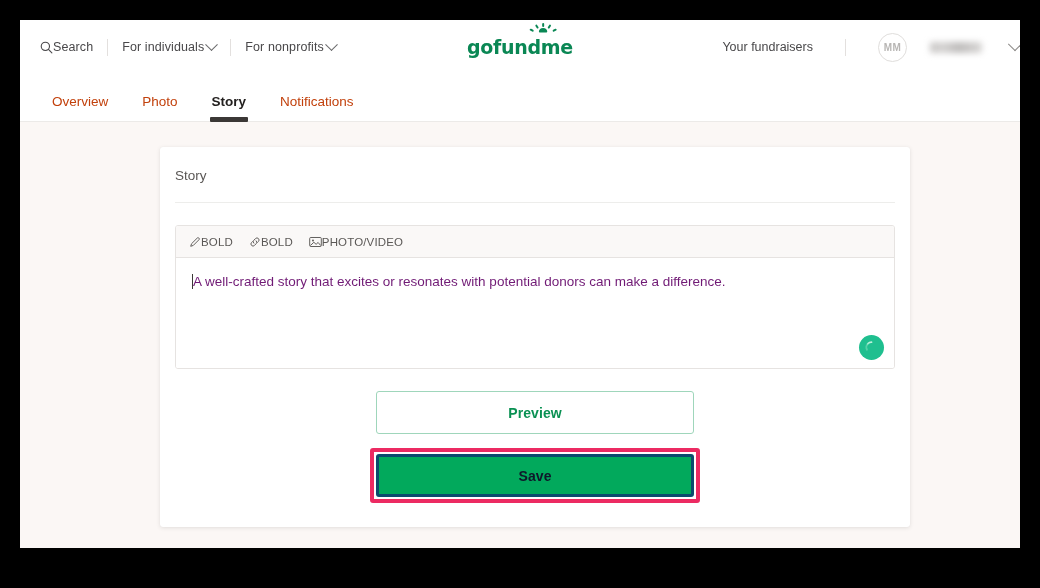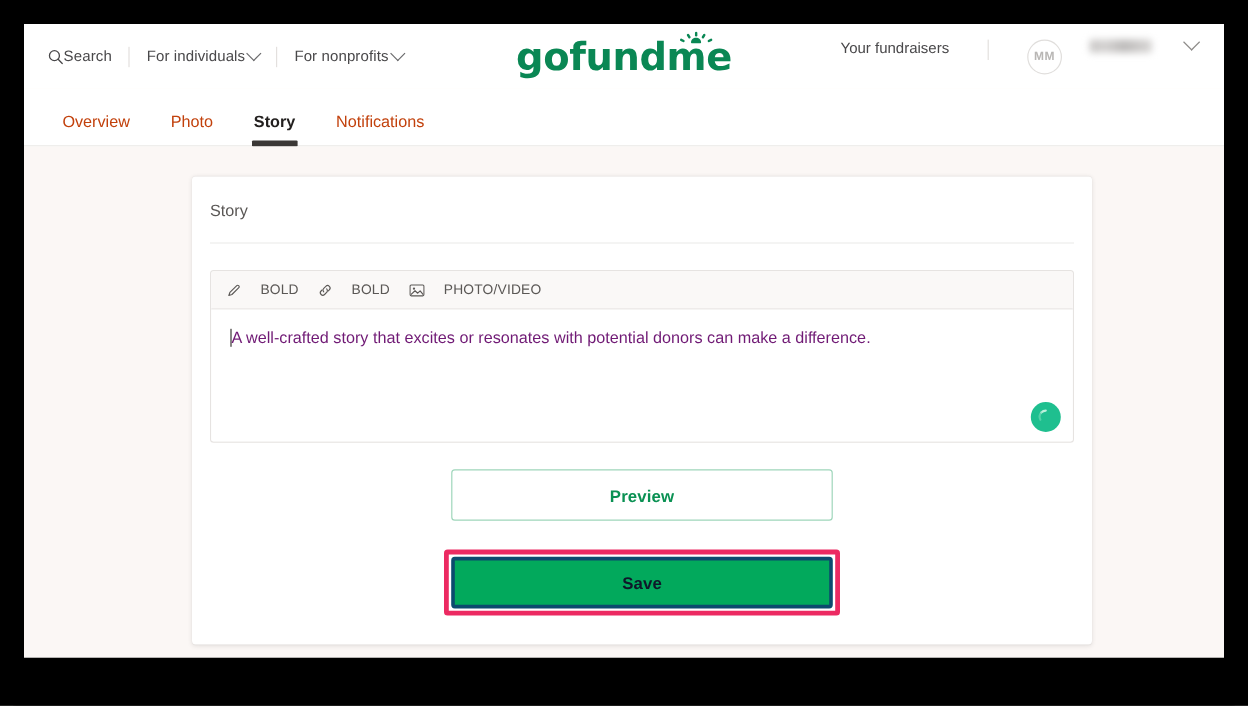--- a/index.html
+++ b/index.html
@@ -86,38 +86,37 @@
     top: 50%;
     transform: translate(-50%, -50%);
     display: flex;
     flex-direction: column;
     align-items: center;
     pointer-events: auto;
     cursor: pointer;
   }
   .logo-text {
     font-family: "DejaVu Sans", sans-serif;
-    font-size: 32px;
+    font-size: 19px;
     font-weight: 700;
     color: #0a8754;
     letter-spacing: -0.3px;
     line-height: 1;
     position: relative;
   }
   .logo-burst {
     position: absolute;
     right: 12px;
     top: -15px;
   }
 
   .hdr-right {
     margin-left: auto;
     display: flex;
-    align-items: flex-start;
-    padding-right: 22px;
+    align-items: center;
     gap: 16px;
   }
   .your-fundraisers {
     font-size: 12.5px;
     color: #49484a;
     padding-right: 16px;
     cursor: pointer;
     white-space: nowrap;
   }
   .avatar {
@@ -227,21 +226,21 @@
     border-bottom: 1px solid #e6e3e1;
     height: 31px;
     display: flex;
     align-items: center;
     padding-left: 13px;
     gap: 16px;
   }
   .tool-btn {
     display: flex;
     align-items: flex-start;
-    gap: 16px;
+    gap: 0;
     font-size: 11.5px;
     color: #5b5856;
     letter-spacing: .15px;
     cursor: pointer;
     white-space: nowrap;
   }
   .tool-ico { display:block; }
 
   .editor-area {
     position: relative;
@@ -275,21 +274,21 @@
     align-items: center;
     justify-content: center;
   }
 
   
   .btn-block {
     padding: 22px 0 24px 0;
     display: flex;
     flex-direction: column;
     align-items: center;
-    gap: 24px;
+    gap: 14px;
   }
   .btn {
     width: 318px;
     height: 43px;
     border-radius: 3px;
     display: flex;
     align-items: center;
     justify-content: center;
     font-size: 14px;
     font-weight: 700;

